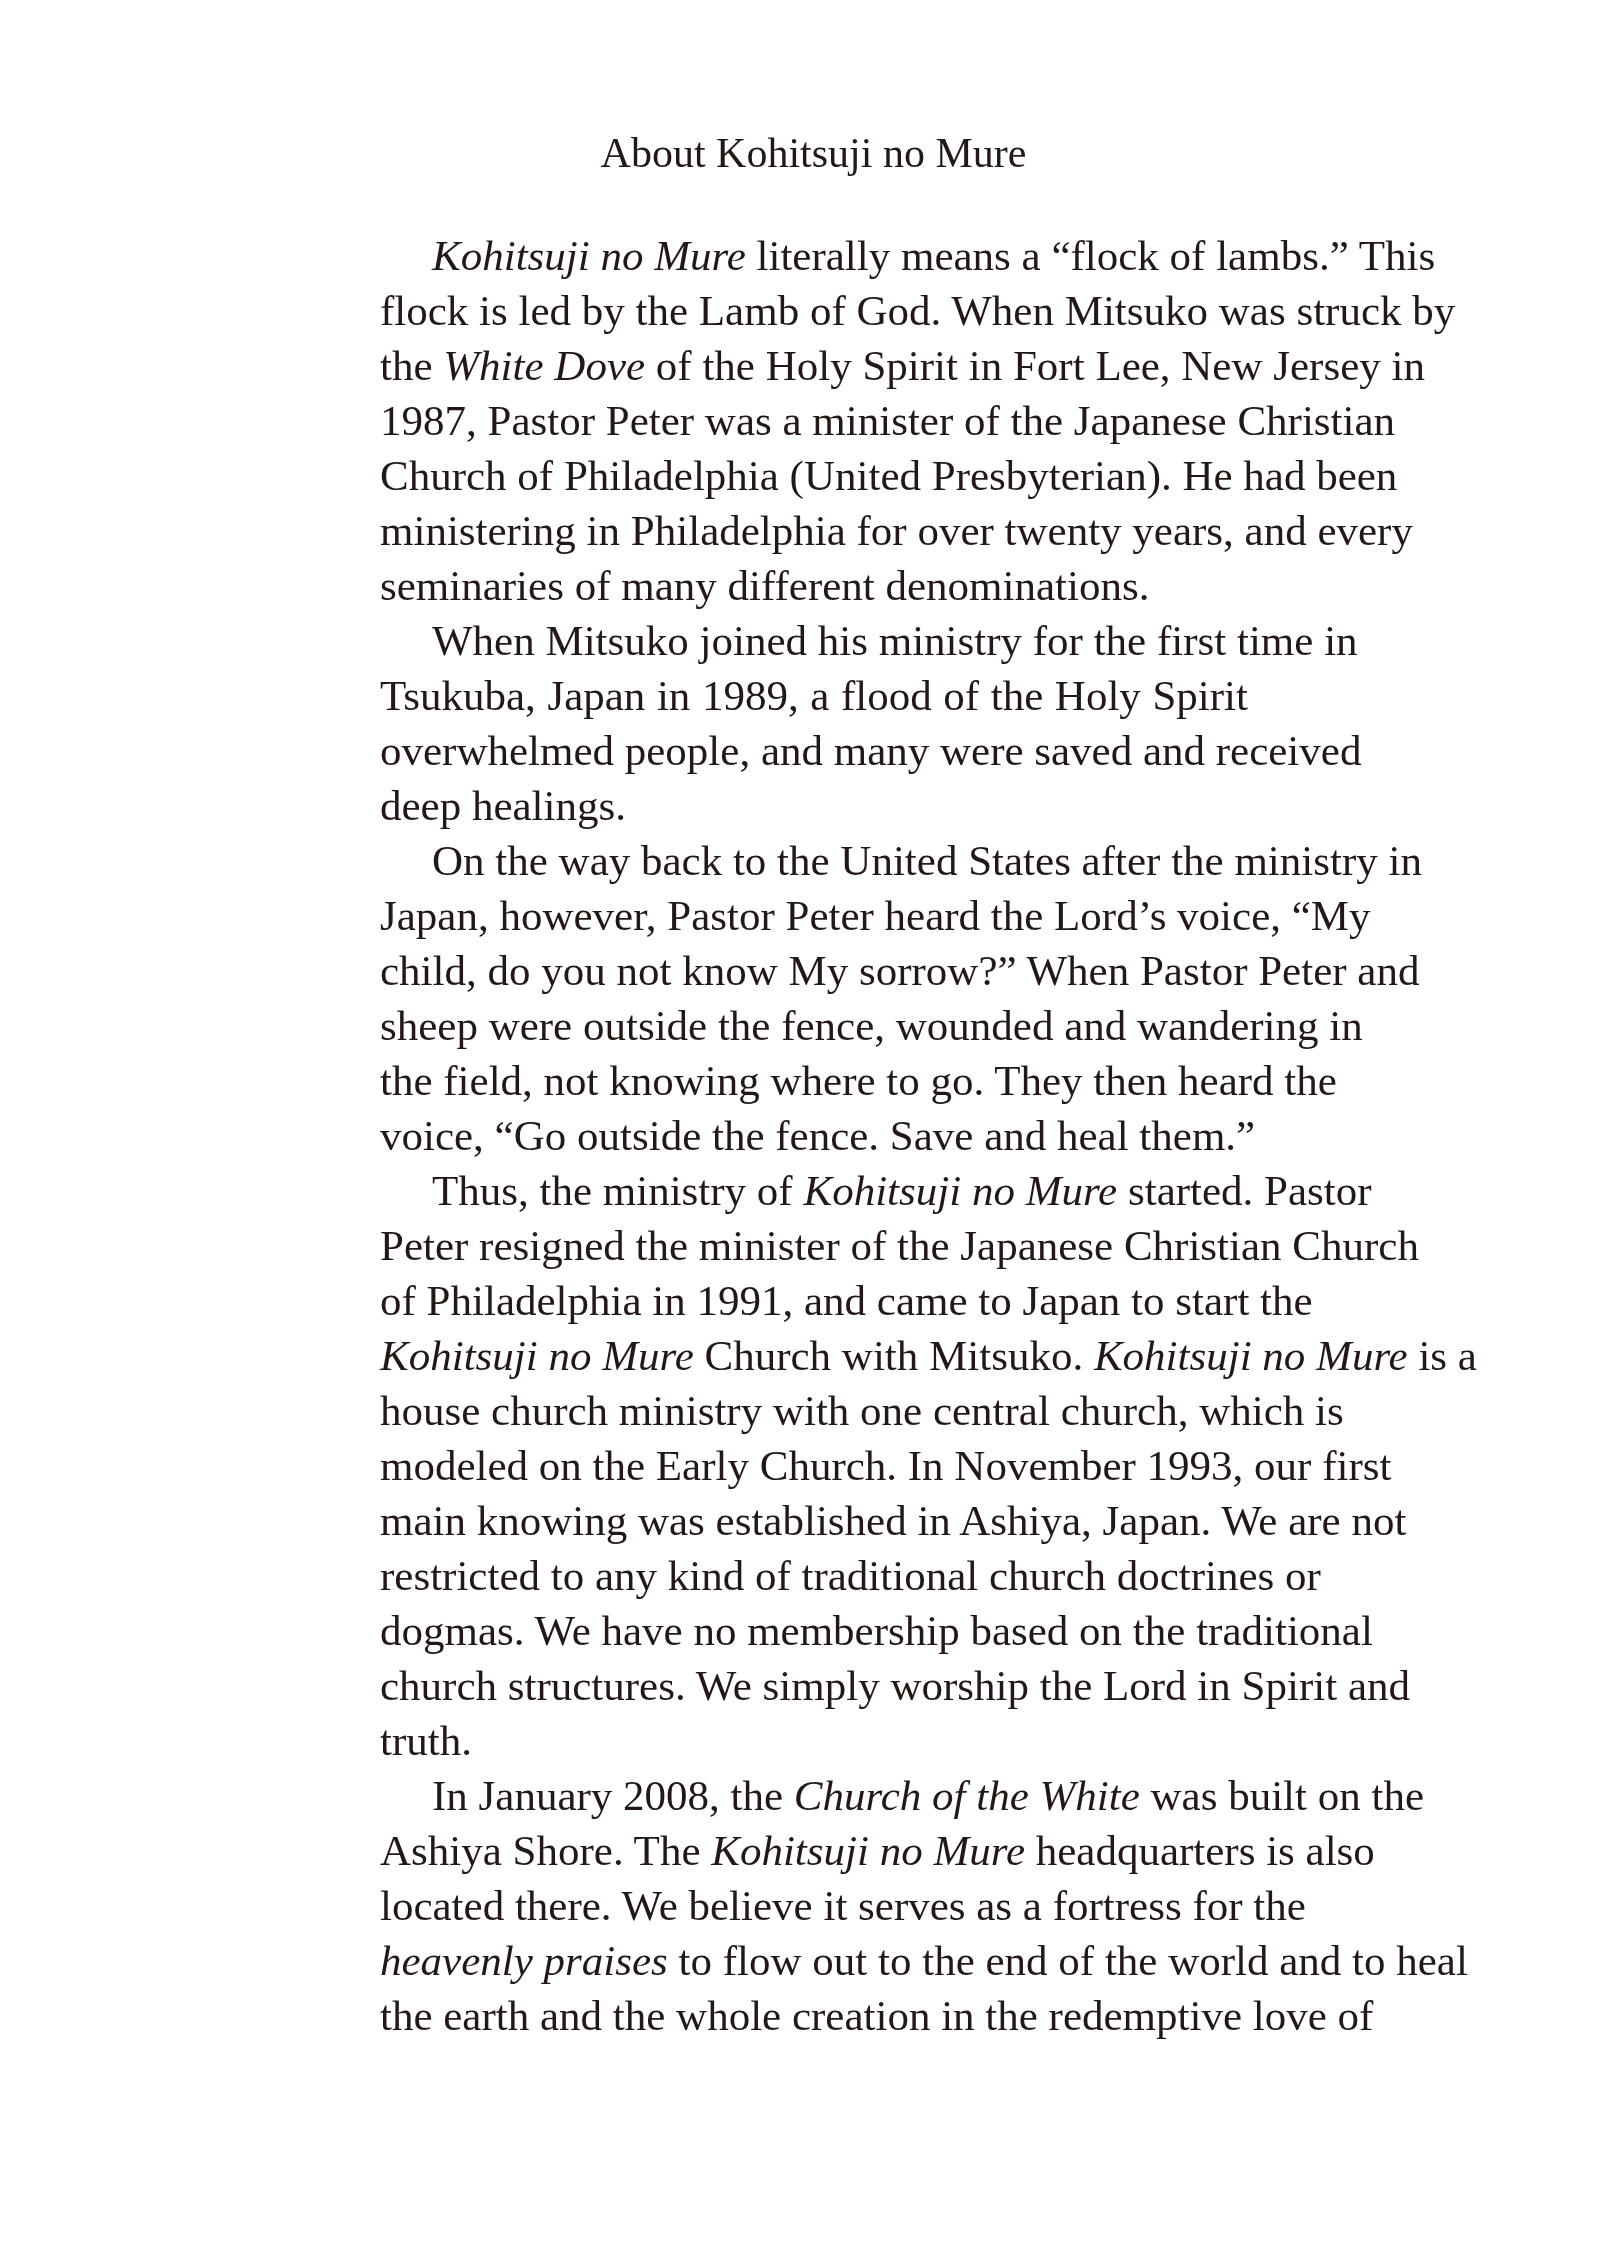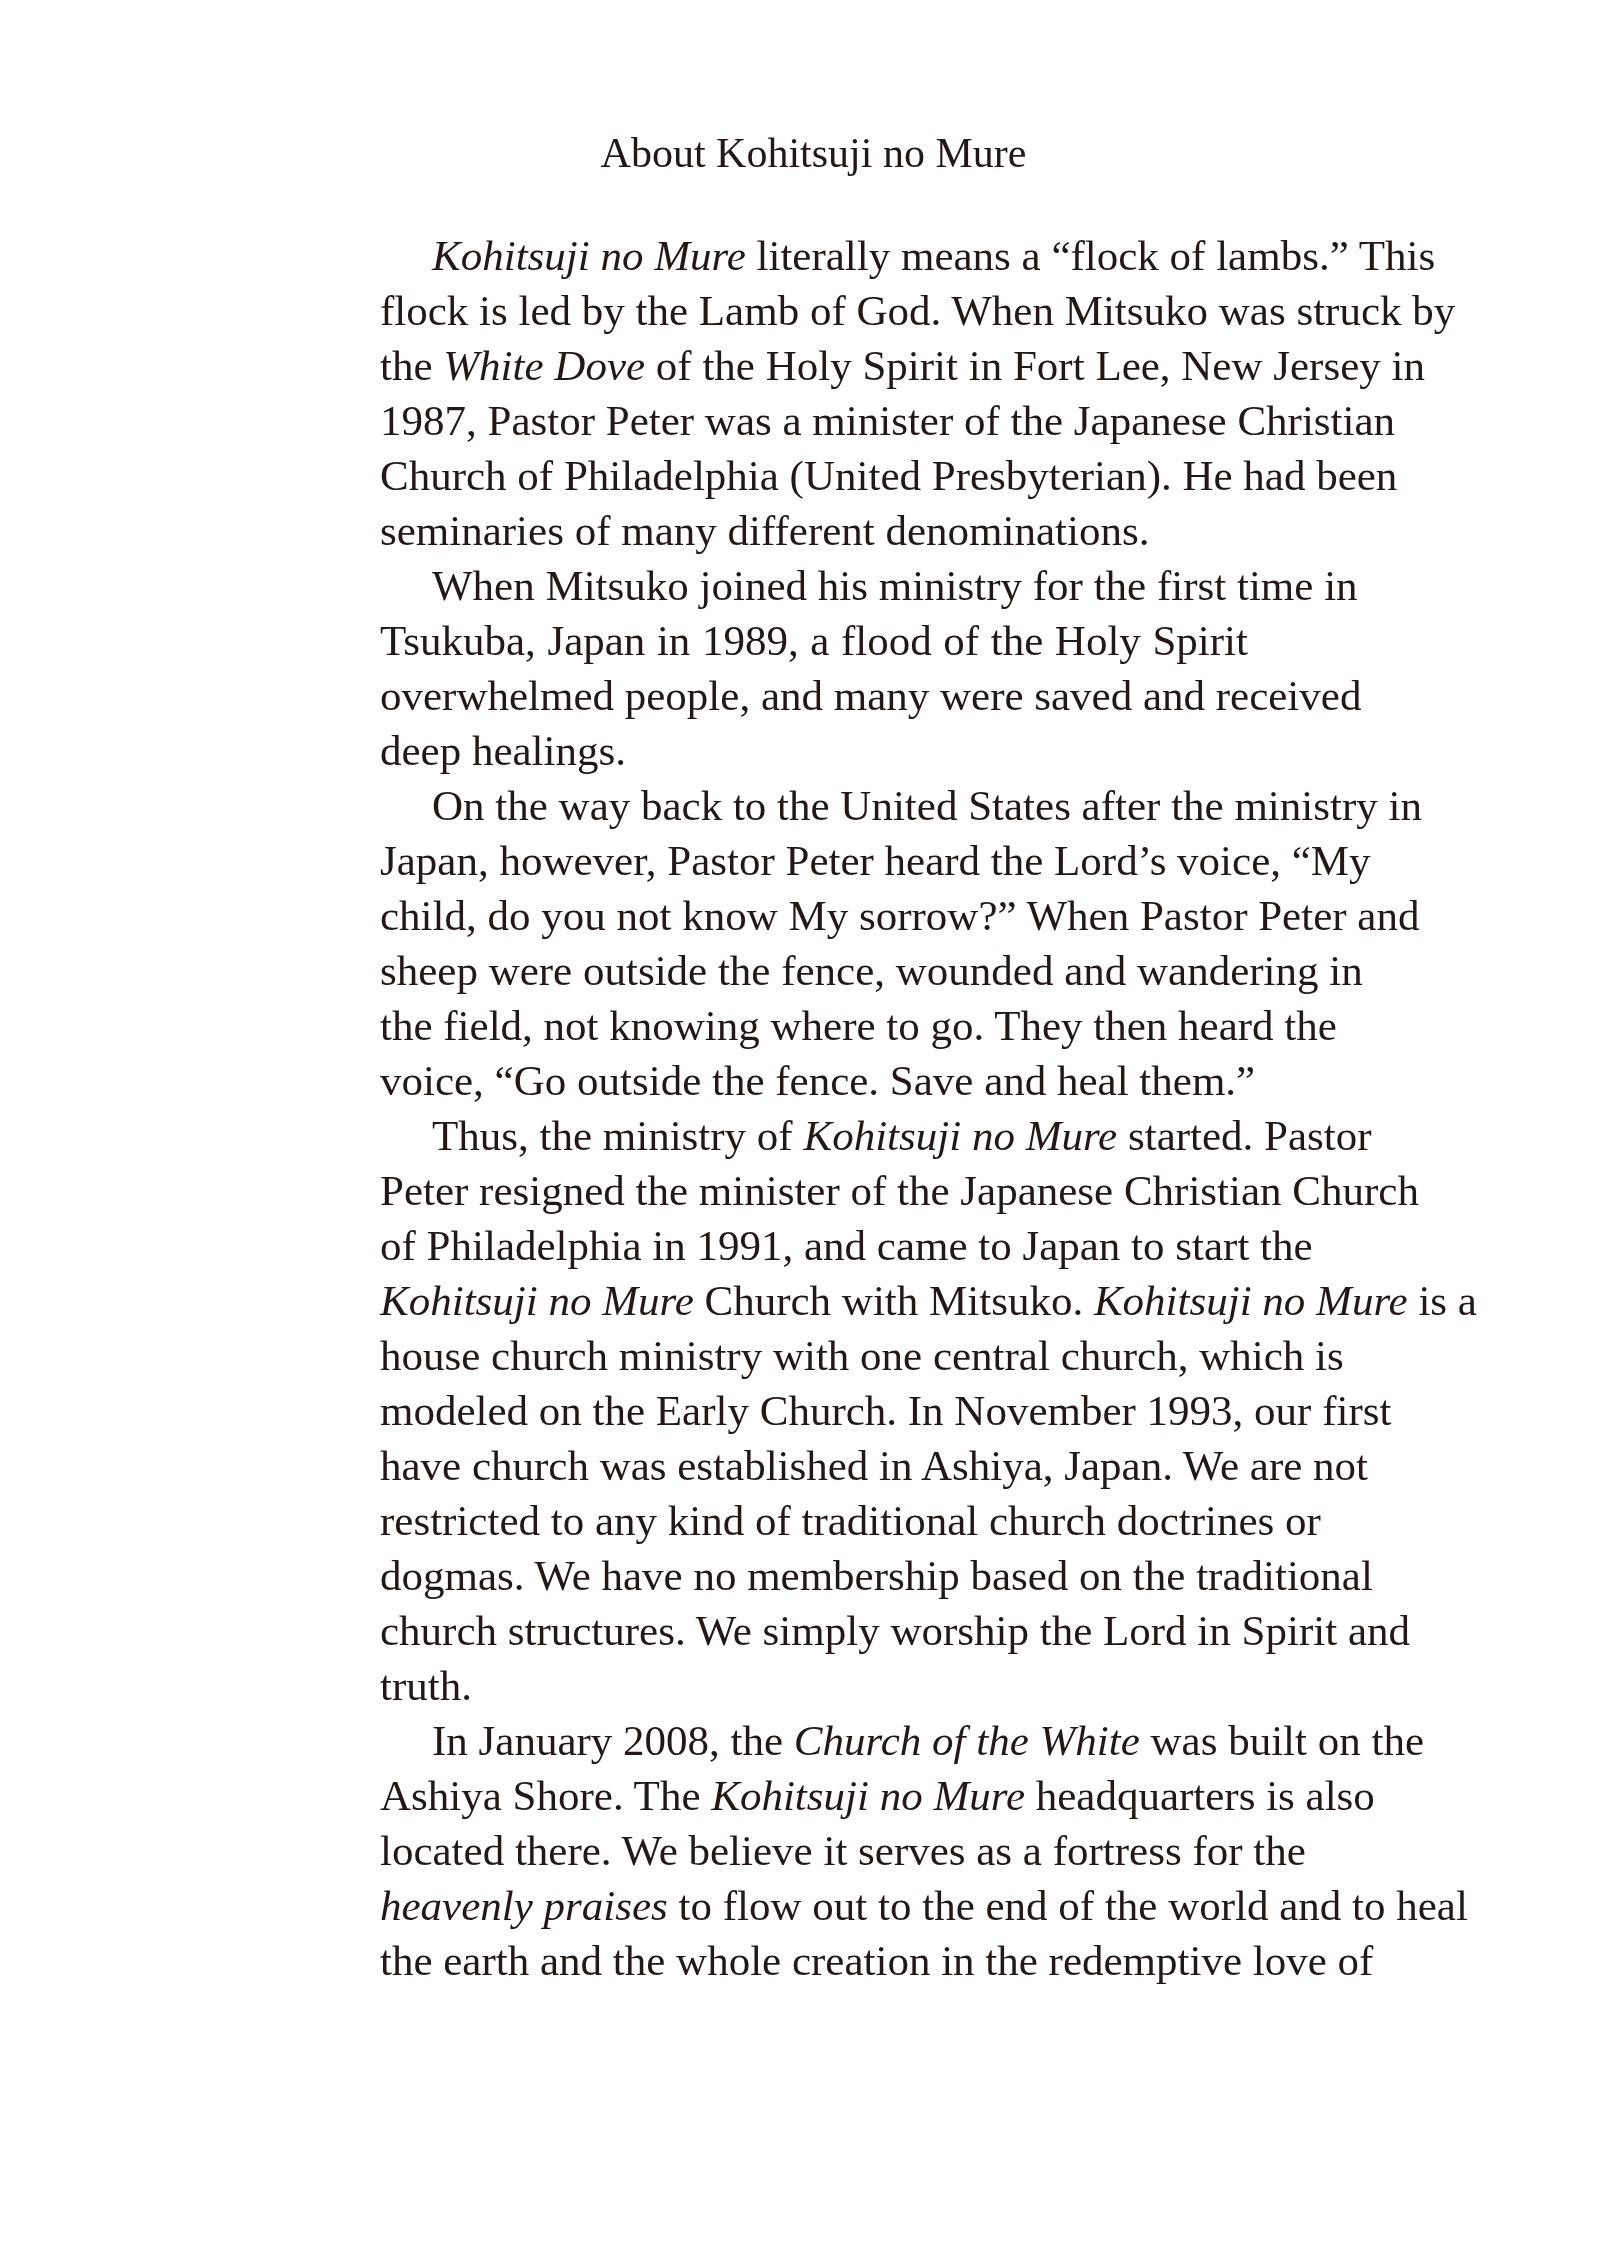--- a/index.html
+++ b/index.html
@@ -30,20 +30,21 @@
 
 <div class="page">
   <div class="title">About Kohitsuji no Mure</div>
   <div class="body" id="body">
       <div>
         <div class="line indent"><span class="it">Kohitsuji no Mure</span><span> literally means a “flock of lambs.” This</span></div>
         <div class="line"><span>flock is led by the Lamb of God. When Mitsuko was struck by</span></div>
         <div class="line"><span>the </span><span class="it">White Dove</span><span> of the Holy Spirit in Fort Lee, New Jersey in</span></div>
         <div class="line"><span>1987, Pastor Peter was a minister of the Japanese Christian</span></div>
         <div class="line"><span>Church of Philadelphia (United Presbyterian). He had been</span></div>
+        <div class="line"><span>ministering in Philadelphia for over twenty years, and every</span></div>
         <div class="line last"><span>seminaries of many different denominations.</span></div>
       </div>
       <div>
         <div class="line indent"><span>When Mitsuko joined his ministry for the first time in</span></div>
         <div class="line"><span>Tsukuba, Japan in 1989, a flood of the Holy Spirit</span></div>
         <div class="line"><span>overwhelmed people, and many were saved and received</span></div>
         <div class="line last"><span>deep healings.</span></div>
       </div>
       <div>
         <div class="line indent"><span>On the way back to the United States after the ministry in</span></div>
@@ -53,21 +54,21 @@
         <div class="line"><span>the field, not knowing where to go. They then heard the</span></div>
         <div class="line"><span>voice, “Go outside the fence. Save and heal them.”</span></div>
       </div>
       <div>
         <div class="line indent"><span>Thus, the ministry of </span><span class="it">Kohitsuji no Mure</span><span> started. Pastor</span></div>
         <div class="line"><span>Peter resigned the minister of the Japanese Christian Church</span></div>
         <div class="line"><span>of Philadelphia in 1991, and came to Japan to start the</span></div>
         <div class="line"><span class="it">Kohitsuji no Mure</span><span> Church with Mitsuko. </span><span class="it">Kohitsuji no Mure</span><span> is a</span></div>
         <div class="line"><span>house church ministry with one central church, which is</span></div>
         <div class="line"><span>modeled on the Early Church. In November 1993, our first</span></div>
-        <div class="line"><span>have church was established in Ashiya, Japan. We are not</span></div>
+        <div class="line"><span>main knowing was established in Ashiya, Japan. We are not</span></div>
         <div class="line"><span>restricted to any kind of traditional church doctrines or</span></div>
         <div class="line"><span>dogmas. We have no membership based on the traditional</span></div>
         <div class="line"><span>church structures. We simply worship the Lord in Spirit and</span></div>
         <div class="line last"><span>truth.</span></div>
       </div>
       <div>
         <div class="line indent"><span>In January 2008, the </span><span class="it">Church of the White</span><span> was built on the</span></div>
         <div class="line"><span>Ashiya Shore. The </span><span class="it">Kohitsuji no Mure</span><span> headquarters is also</span></div>
         <div class="line"><span>located there. We believe it serves as a fortress for the</span></div>
         <div class="line"><span class="it">heavenly praises</span><span> to flow out to the end of the world and to heal</span></div>

